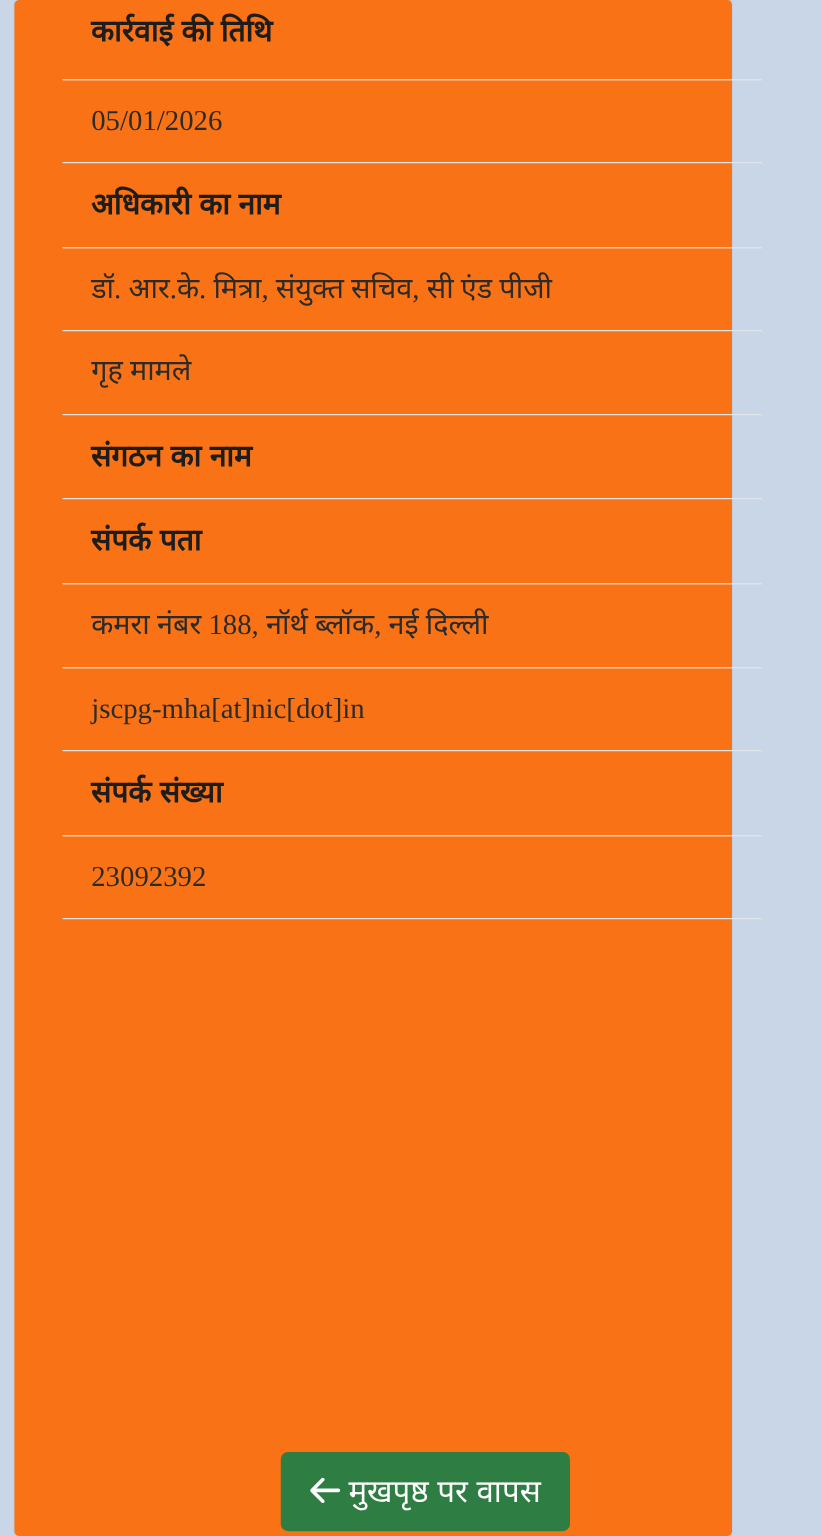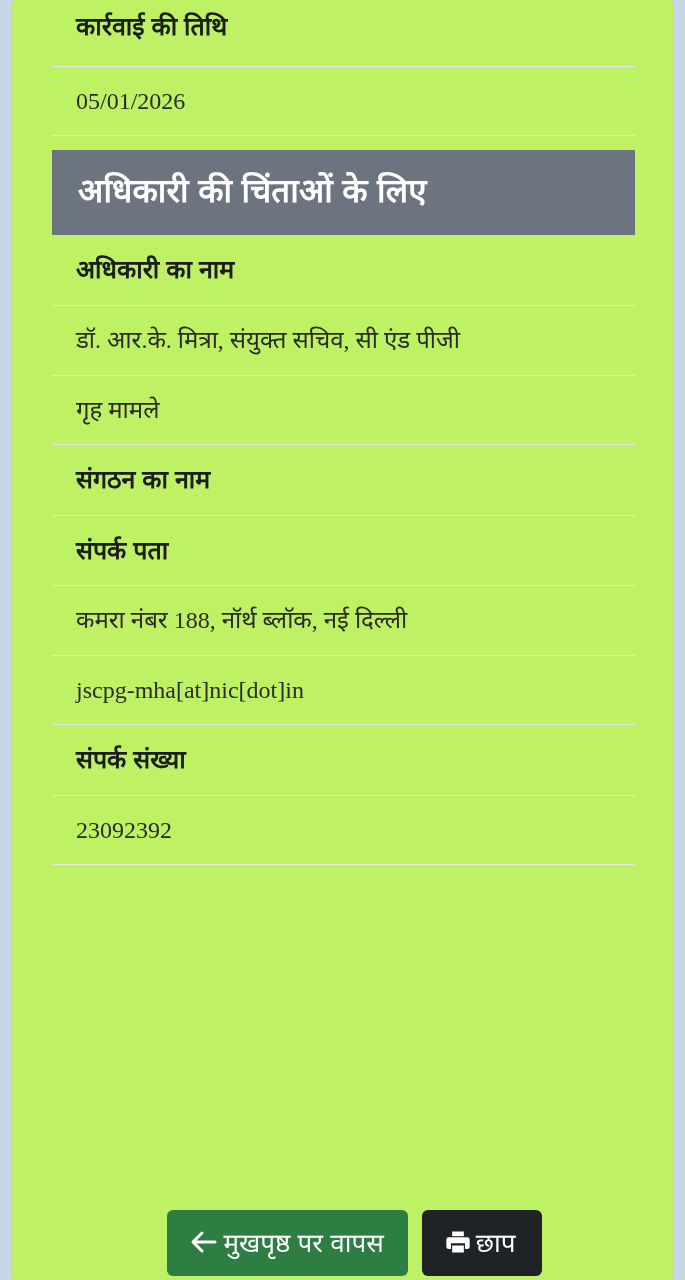--- a/index.html
+++ b/index.html
@@ -17,23 +17,23 @@
     height: 1280px;
     background: #c9d6e8;
     overflow: hidden;
   }
 
   
   .card {
     position: absolute;
     left: 12px;
     top: 0;
-    width: 661px;
+    width: 598px;
     height: 1280px;
-    background: #bef264;
+    background: #f97316;
     border-radius: 4px;
     box-shadow: 0 0 0 1px rgba(0,0,0,0.03);
   }
 
   .content {
     position: absolute;
     left: 40px;
     top: 0;
     width: 583px;
   }
@@ -131,21 +131,20 @@
 <div class="page">
 
   <div class="card">
 
     <div class="content">
 
       <div class="row label first">कार्रवाई की तिथि</div>
 
       <div class="row value">05/01/2026</div>
 
-      <div class="section-banner">अधिकारी की चिंताओं के लिए</div>
 
       <div class="row label after-banner">अधिकारी का नाम</div>
 
       <div class="row value">डॉ. आर.के. मित्रा, संयुक्त सचिव, सी एंड पीजी</div>
 
       <div class="row value">गृह मामले</div>
 
       <div class="row label">संगठन का नाम</div>
 
       <div class="row label">संपर्क पता</div>
@@ -166,30 +165,20 @@
       <button class="btn btn-home">
         <span class="icon">
           <svg width="30" height="24" viewBox="0 0 30 24" fill="none">
             <path d="M13 3 L4 12 L13 21" stroke="#ffffff" stroke-width="3" stroke-linecap="round" stroke-linejoin="round"></path>
             <path d="M5 12 H26" stroke="#ffffff" stroke-width="3" stroke-linecap="round"></path>
           </svg>
         </span>
         <span>मुखपृष्ठ पर वापस</span>
       </button>
 
-      <button class="btn btn-print">
-        <span class="icon">
-          <svg width="28" height="28" viewBox="0 0 24 24" fill="#ffffff">
-            <path d="M7 3h10v4H7z"></path>
-            <path d="M4 8h16a2 2 0 0 1 2 2v6a2 2 0 0 1-2 2h-2v-5H6v5H4a2 2 0 0 1-2-2v-6a2 2 0 0 1 2-2z"></path>
-            <path d="M7 15h10v6H7z"></path>
-          </svg>
-        </span>
-        <span>छाप</span>
-      </button>
 
     </div>
 
   </div>
 
   <div class="scrollbar-edge"></div>
 
 </div>
 
 </body></html>

